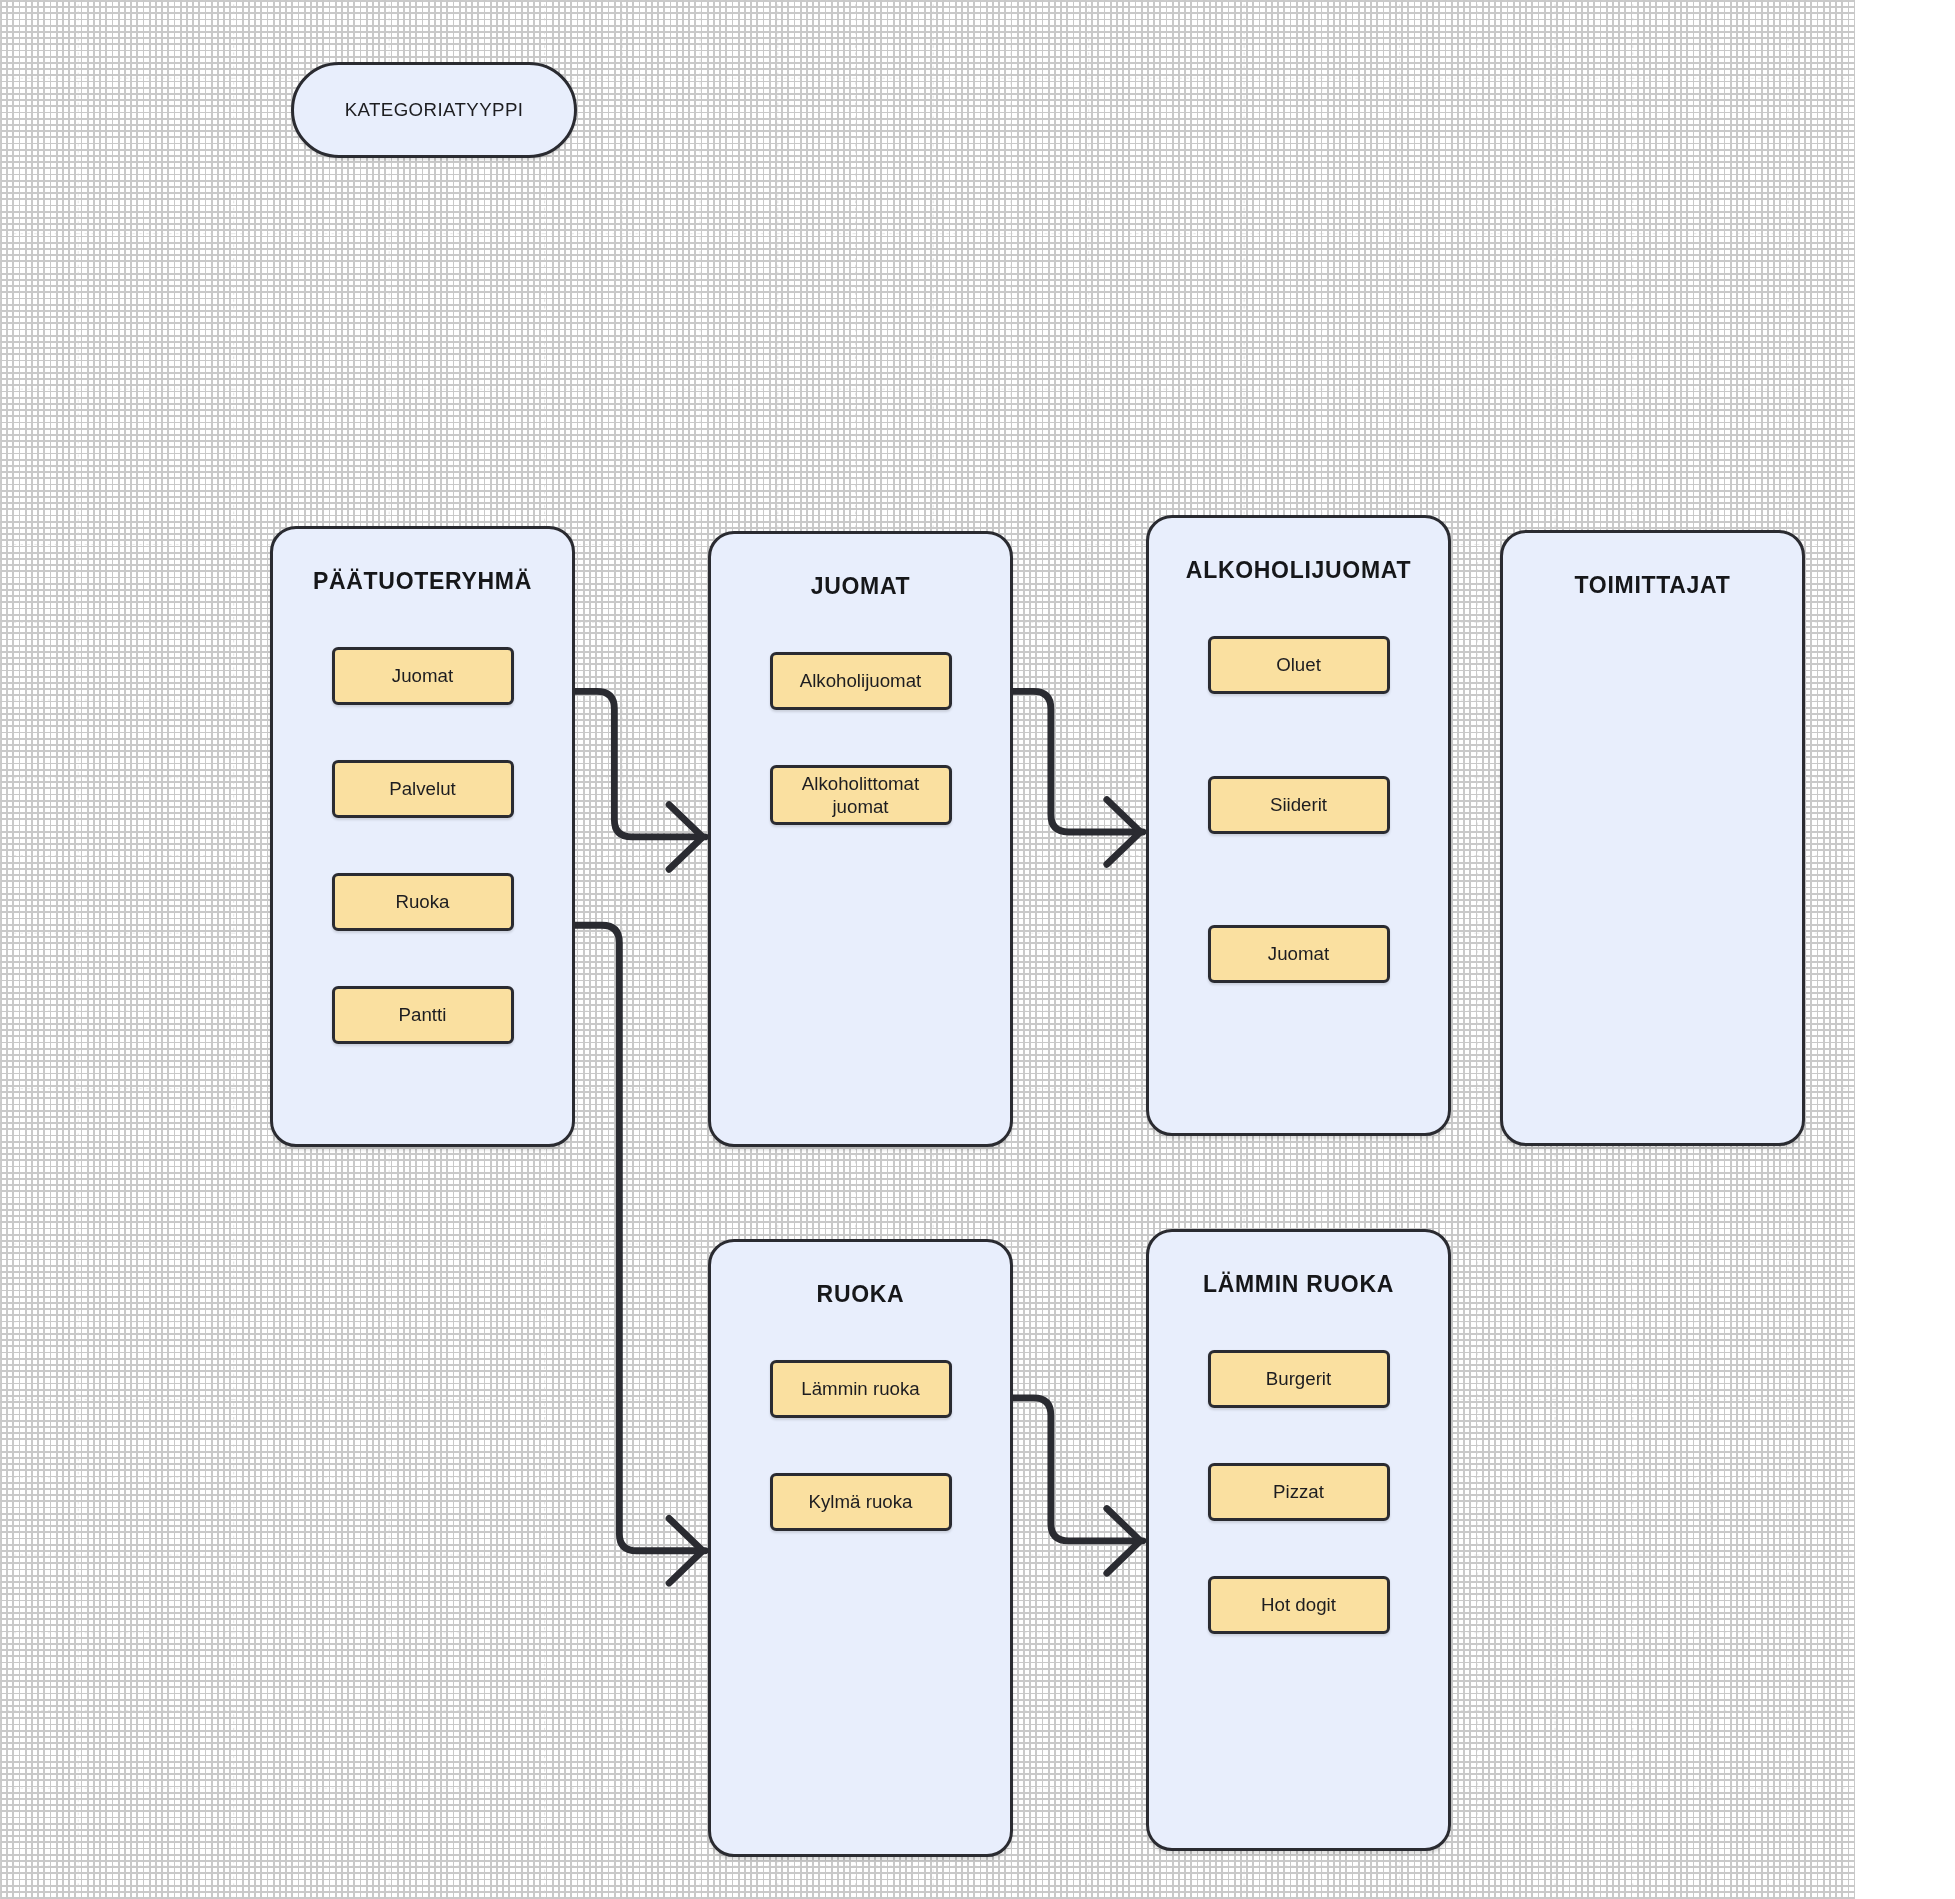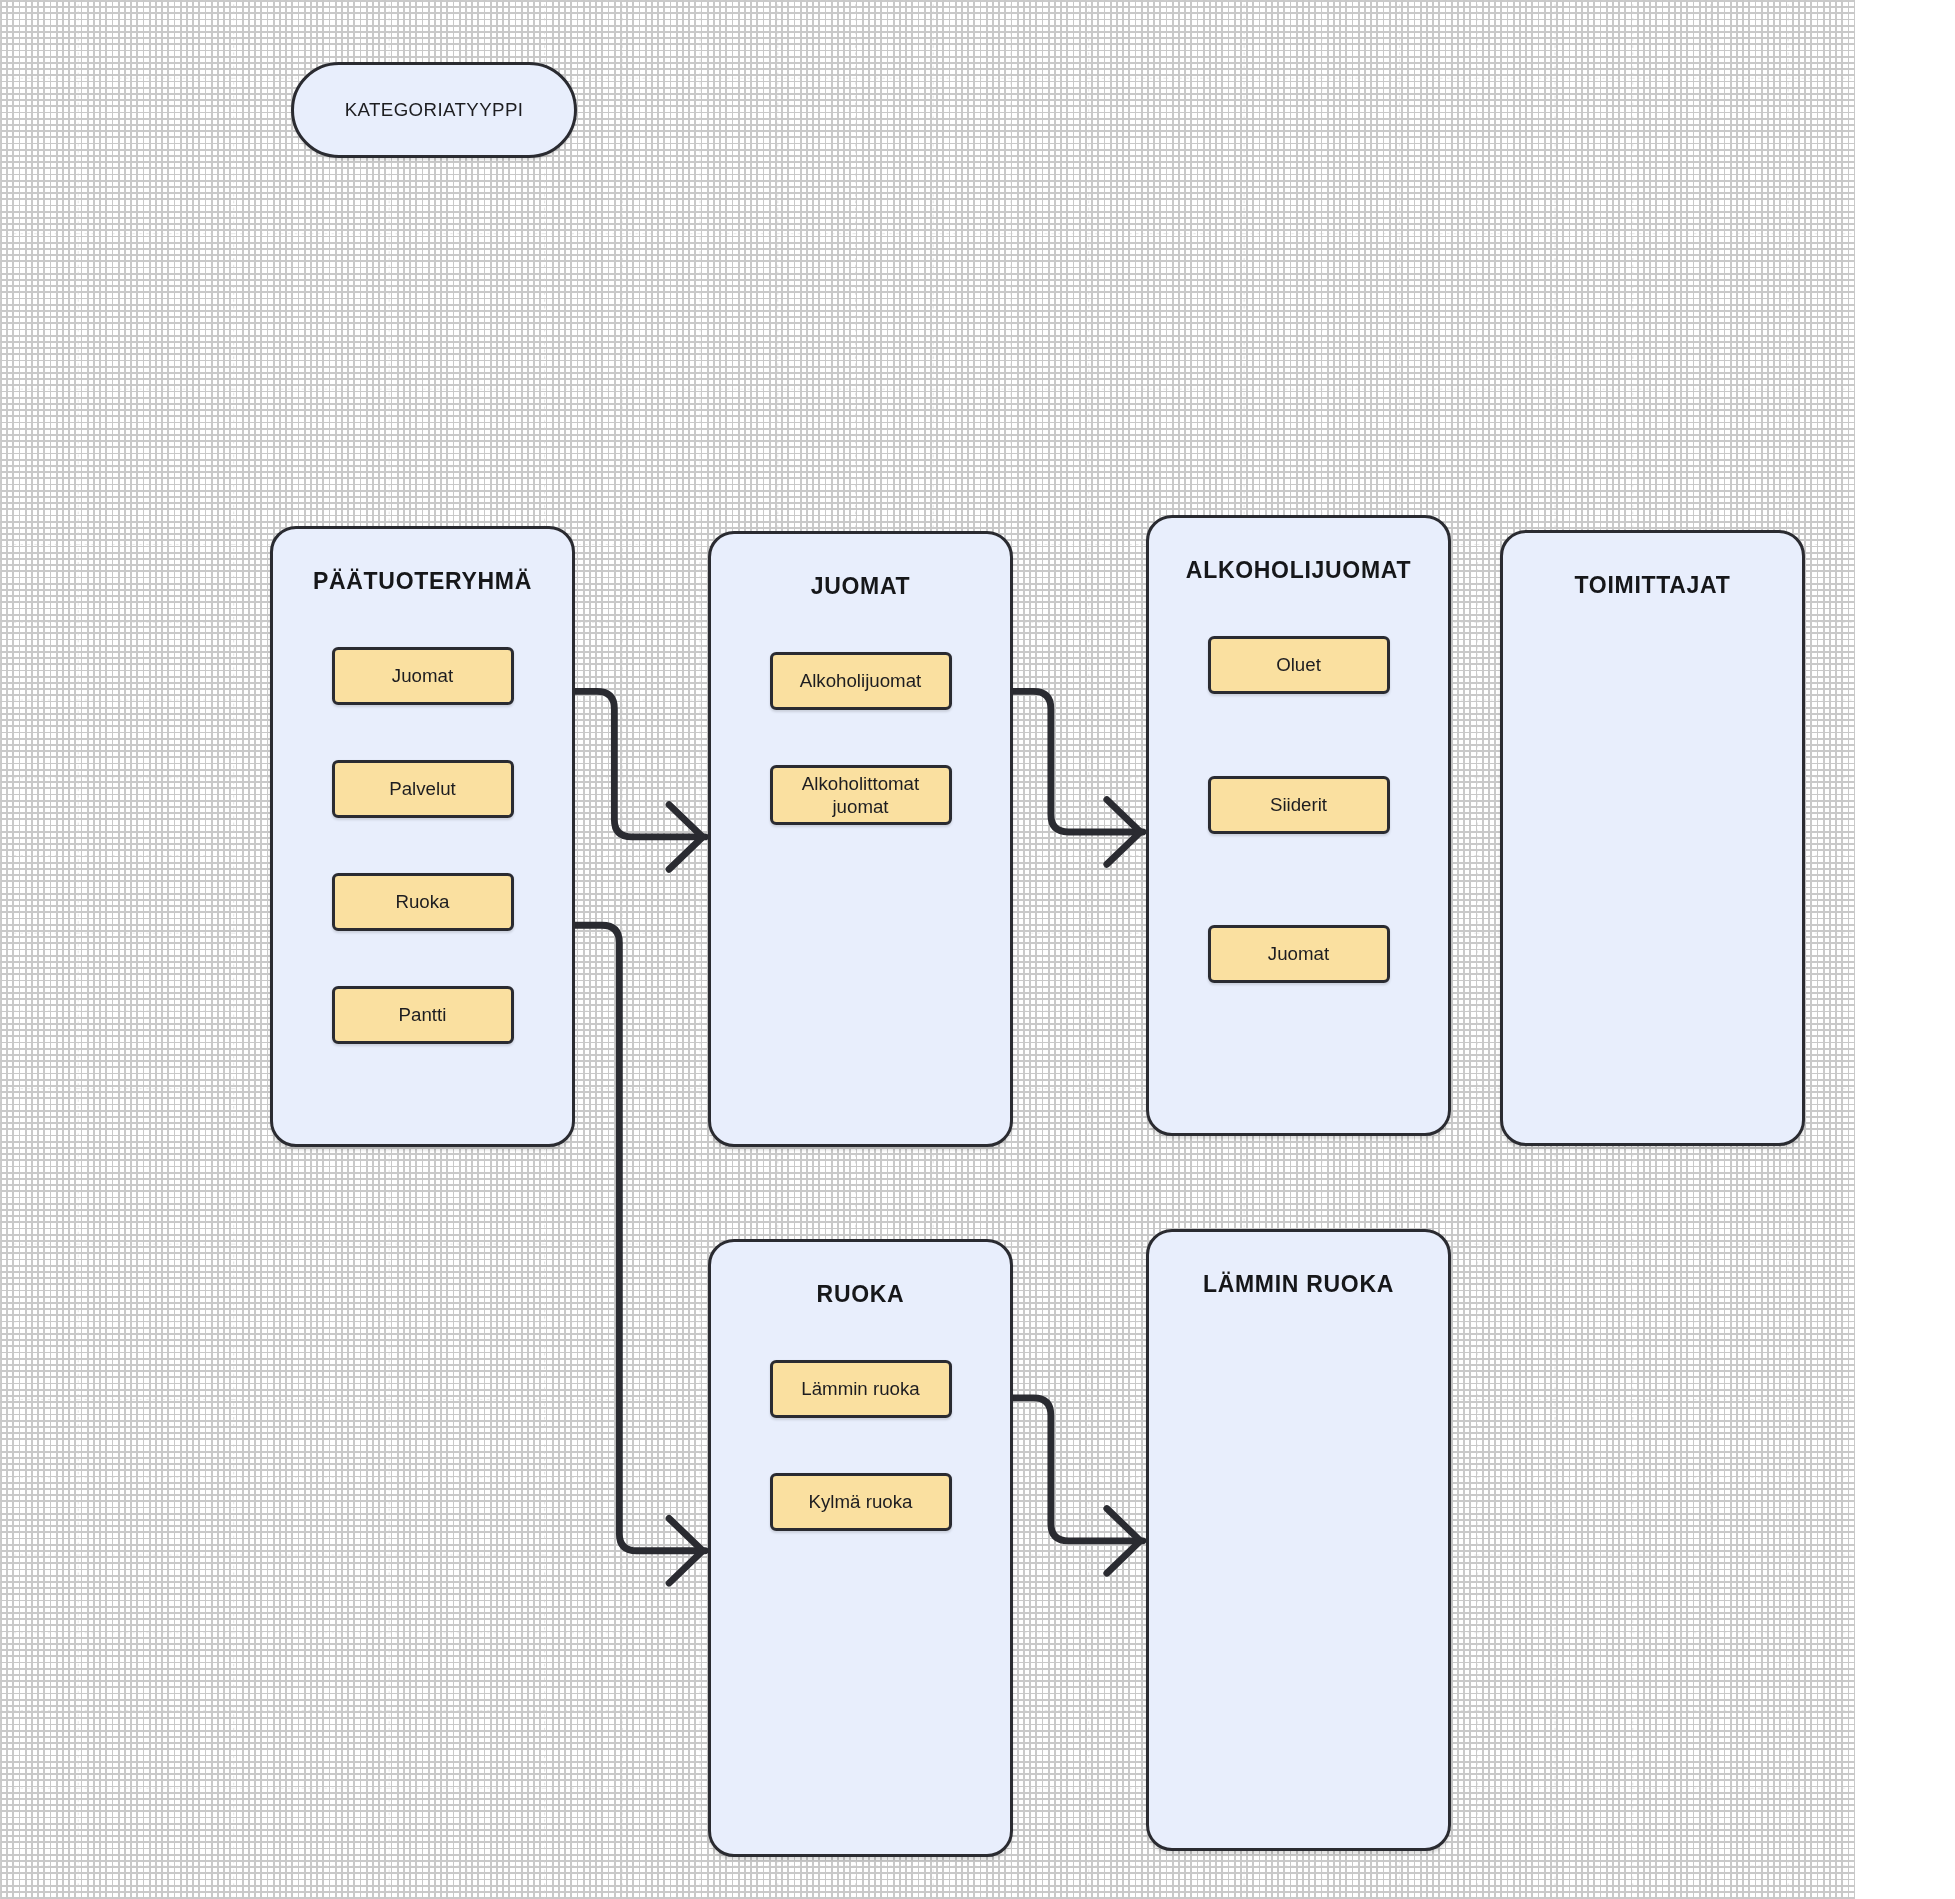--- a/index.html
+++ b/index.html
@@ -195,16 +195,21 @@
   <div class="group" style="left:708px; top:1239px; width:305px; height:618px;">
     <div class="group-title" style="top:39px;">RUOKA</div>
     <div class="group-body" style="top:118px;">
       <div class="node" style="margin-bottom:55px;">Lämmin ruoka</div>
       <div class="node">Kylmä ruoka</div>
     </div>
   </div>
 
   <div class="group" style="left:1146px; top:1229px; width:305px; height:622px;">
     <div class="group-title" style="top:39px;">LÄMMIN RUOKA</div>
+    <div class="group-body" style="top:118px;">
+      <div class="node" style="margin-bottom:55px;">Burgerit</div>
+      <div class="node" style="margin-bottom:55px;">Pizzat</div>
+      <div class="node">Hot dogit</div>
+    </div>
   </div>
 
 </div>
 
 
 </body></html>

